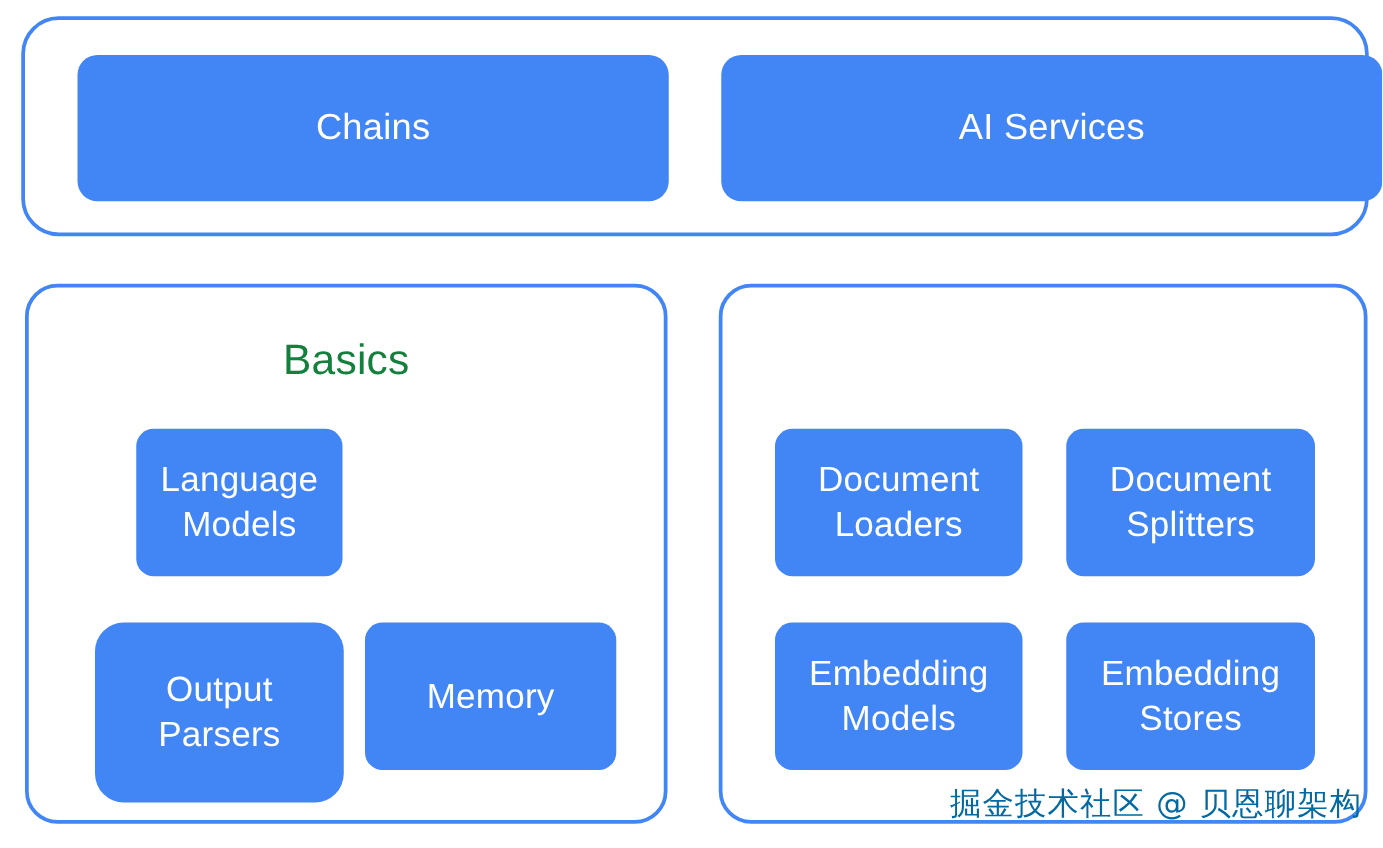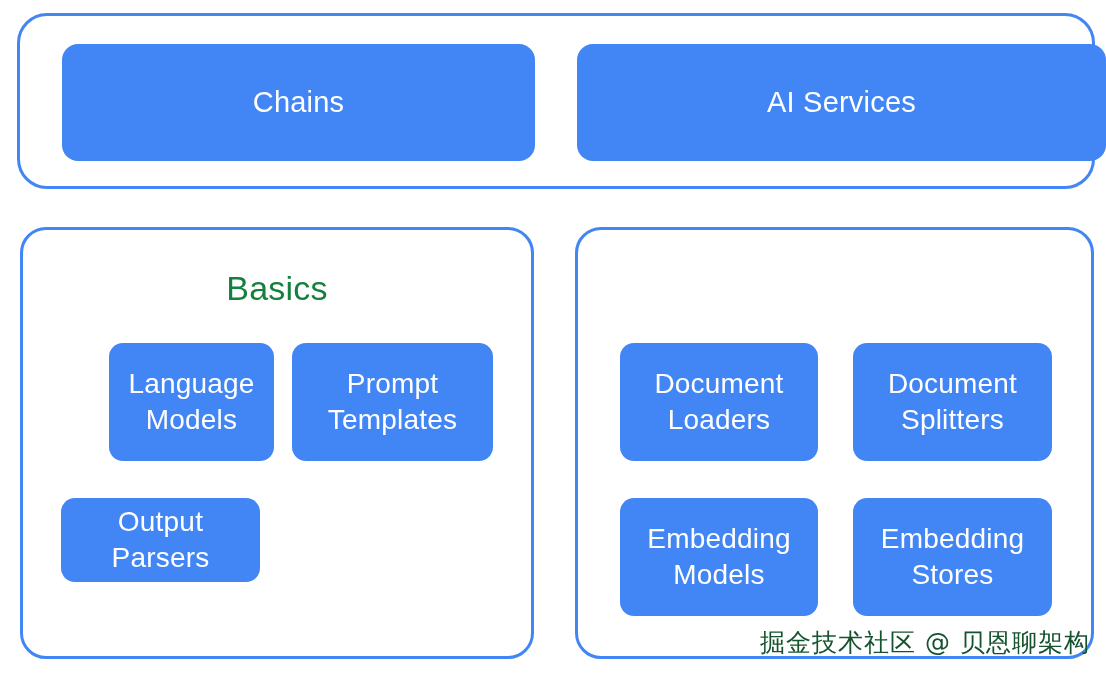--- a/index.html
+++ b/index.html
@@ -64,21 +64,21 @@
     border-radius: 16px;
   }
   .node.small {
     font-size: 28px;
     line-height: 36px;
   }
 
   
   .watermark {
     position: absolute;
-    color: #14532d;
+    color: #0369a1;
     font-size: 25px;
     line-height: 30px;
     white-space: nowrap;
     font-family: "DejaVu Sans", sans-serif;
     letter-spacing: 1px;
     user-select: none;
   }
 </style>
 </head>
 <body>
@@ -89,24 +89,23 @@
   </div>
   <div class="node big" style="left:62px; top:44px; width:473px; height:117px;">Chains</div>
   <div class="node big" style="left:577px; top:44px; width:529px; height:117px;">AI Services</div>
 
   <div class="group" style="left:20px; top:227px; width:514px; height:432px;">
   </div>
   <div class="group-title" style="left:20px; top:268px; width:514px;">Basics</div>
 
   <div class="node small" style="left:61px; top:343px; width:165px; height:118px;margin-left:48px;">Language
 Models</div>
-  <div class="node small" style="left:292px; top:343px; width:201px; height:118px;">Prompt
-Templates</div>
-  <div class="node small" style="left:61px; top:498px; width:199px; height:84px;">Output
+  <div class="node small" style="left:76px; top:498px; width:199px; height:144px;border-radius:23px;">Output
 Parsers</div>
+  <div class="node small" style="left:292px; top:498px; width:201px; height:118px;">Memory</div>
 
   <div class="group" style="left:575px; top:227px; width:519px; height:432px;">
   </div>
 
   <div class="node small" style="left:620px; top:343px; width:198px; height:118px;">Document
 Loaders</div>
   <div class="node small" style="left:853px; top:343px; width:199px; height:118px;">Document
 Splitters</div>
   <div class="node small" style="left:620px; top:498px; width:198px; height:118px;">Embedding
 Models</div>

